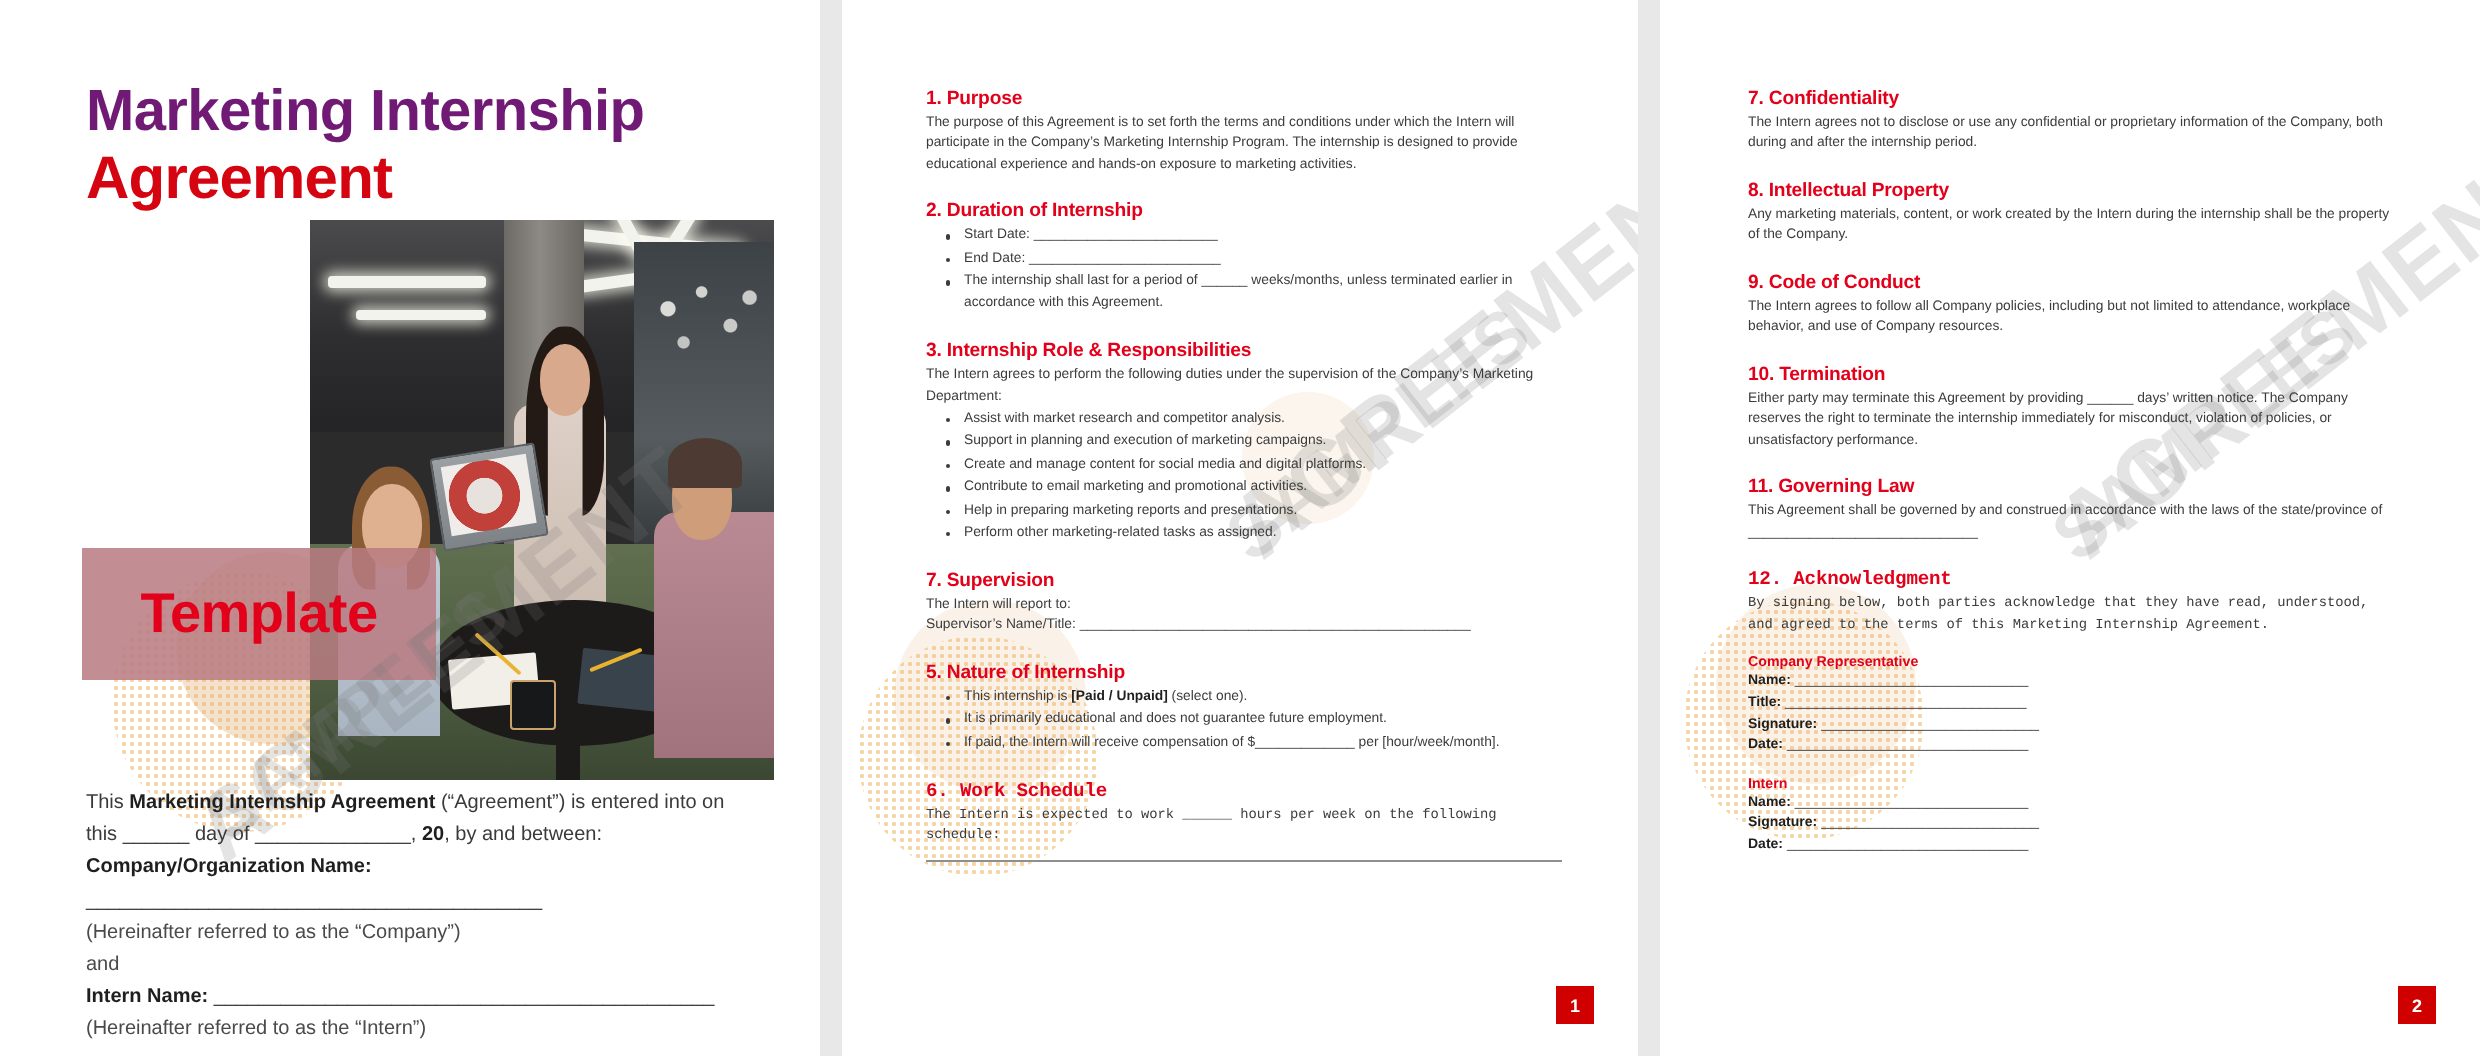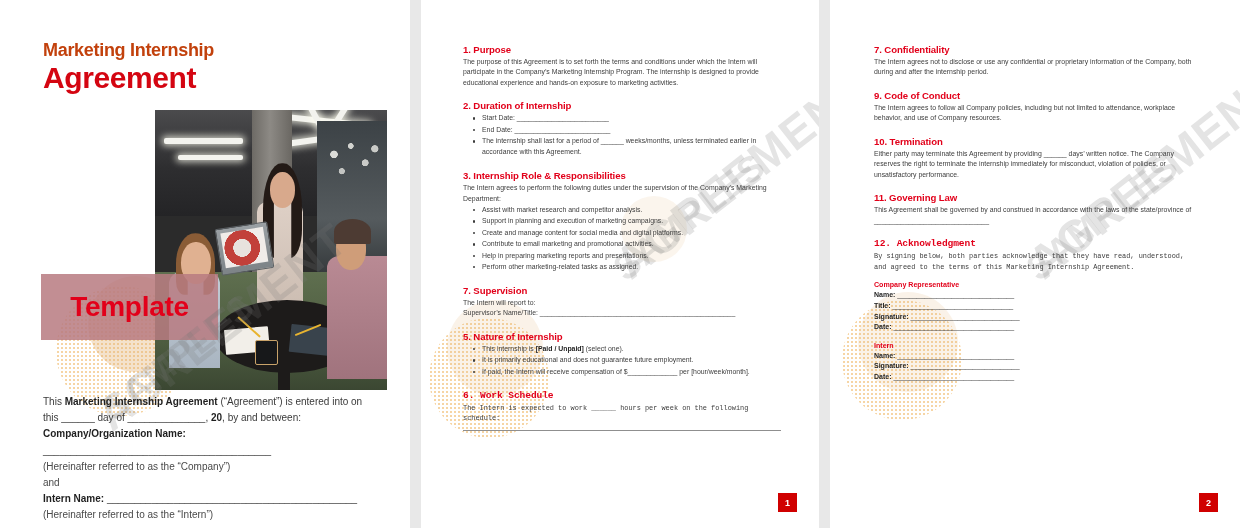--- a/index.html
+++ b/index.html
@@ -70,23 +70,23 @@
   }
 
   
   .p1-title {
     position: absolute;
     left: 43px;
     top: 40px;
     z-index: 6;
   }
   .p1-title .line1 {
-    font-size: 18px;
-    font-weight: bold;
-    color: #c2410c;
+    font-size: 29px;
+    font-weight: bold;
+    color: #701a75;
     letter-spacing: -0.3px;
     line-height: 1.12;
   }
   .p1-title .line2 {
     font-size: 30px;
     font-weight: bold;
     color: #d40511;
     letter-spacing: -0.4px;
     line-height: 1.12;
     margin-top: 1px;
@@ -474,20 +474,24 @@
       <div class="wm-text wm-b" style="left:182px; top:196px;">SAMPLES</div>
     </div>
 
     <div class="col p3-col">
       <div>
           <div class="sec-block">
             <h2 class="sec">7. Confidentiality</h2>
             <p class="para">The Intern agrees not to disclose or use any confidential or proprietary information of the Company, both during and after the internship period.</p>
           </div>
           <div class="sec-block">
+            <h2 class="sec">8. Intellectual Property</h2>
+            <p class="para">Any marketing materials, content, or work created by the Intern during the internship shall be the property of the Company.</p>
+          </div>
+          <div class="sec-block">
             <h2 class="sec">9. Code of Conduct</h2>
             <p class="para">The Intern agrees to follow all Company policies, including but not limited to attendance, workplace behavior, and use of Company resources.</p>
           </div>
           <div class="sec-block">
             <h2 class="sec">10. Termination</h2>
             <p class="para">Either party may terminate this Agreement by providing ______ days’ written notice. The Company reserves the right to terminate the internship immediately for misconduct, violation of policies, or unsatisfactory performance.</p>
           </div>
           <div class="sec-block">
             <h2 class="sec">11. Governing Law</h2>
             <p class="para">This Agreement shall be governed by and construed in accordance with the laws of the state/province of ______________________________</p>

